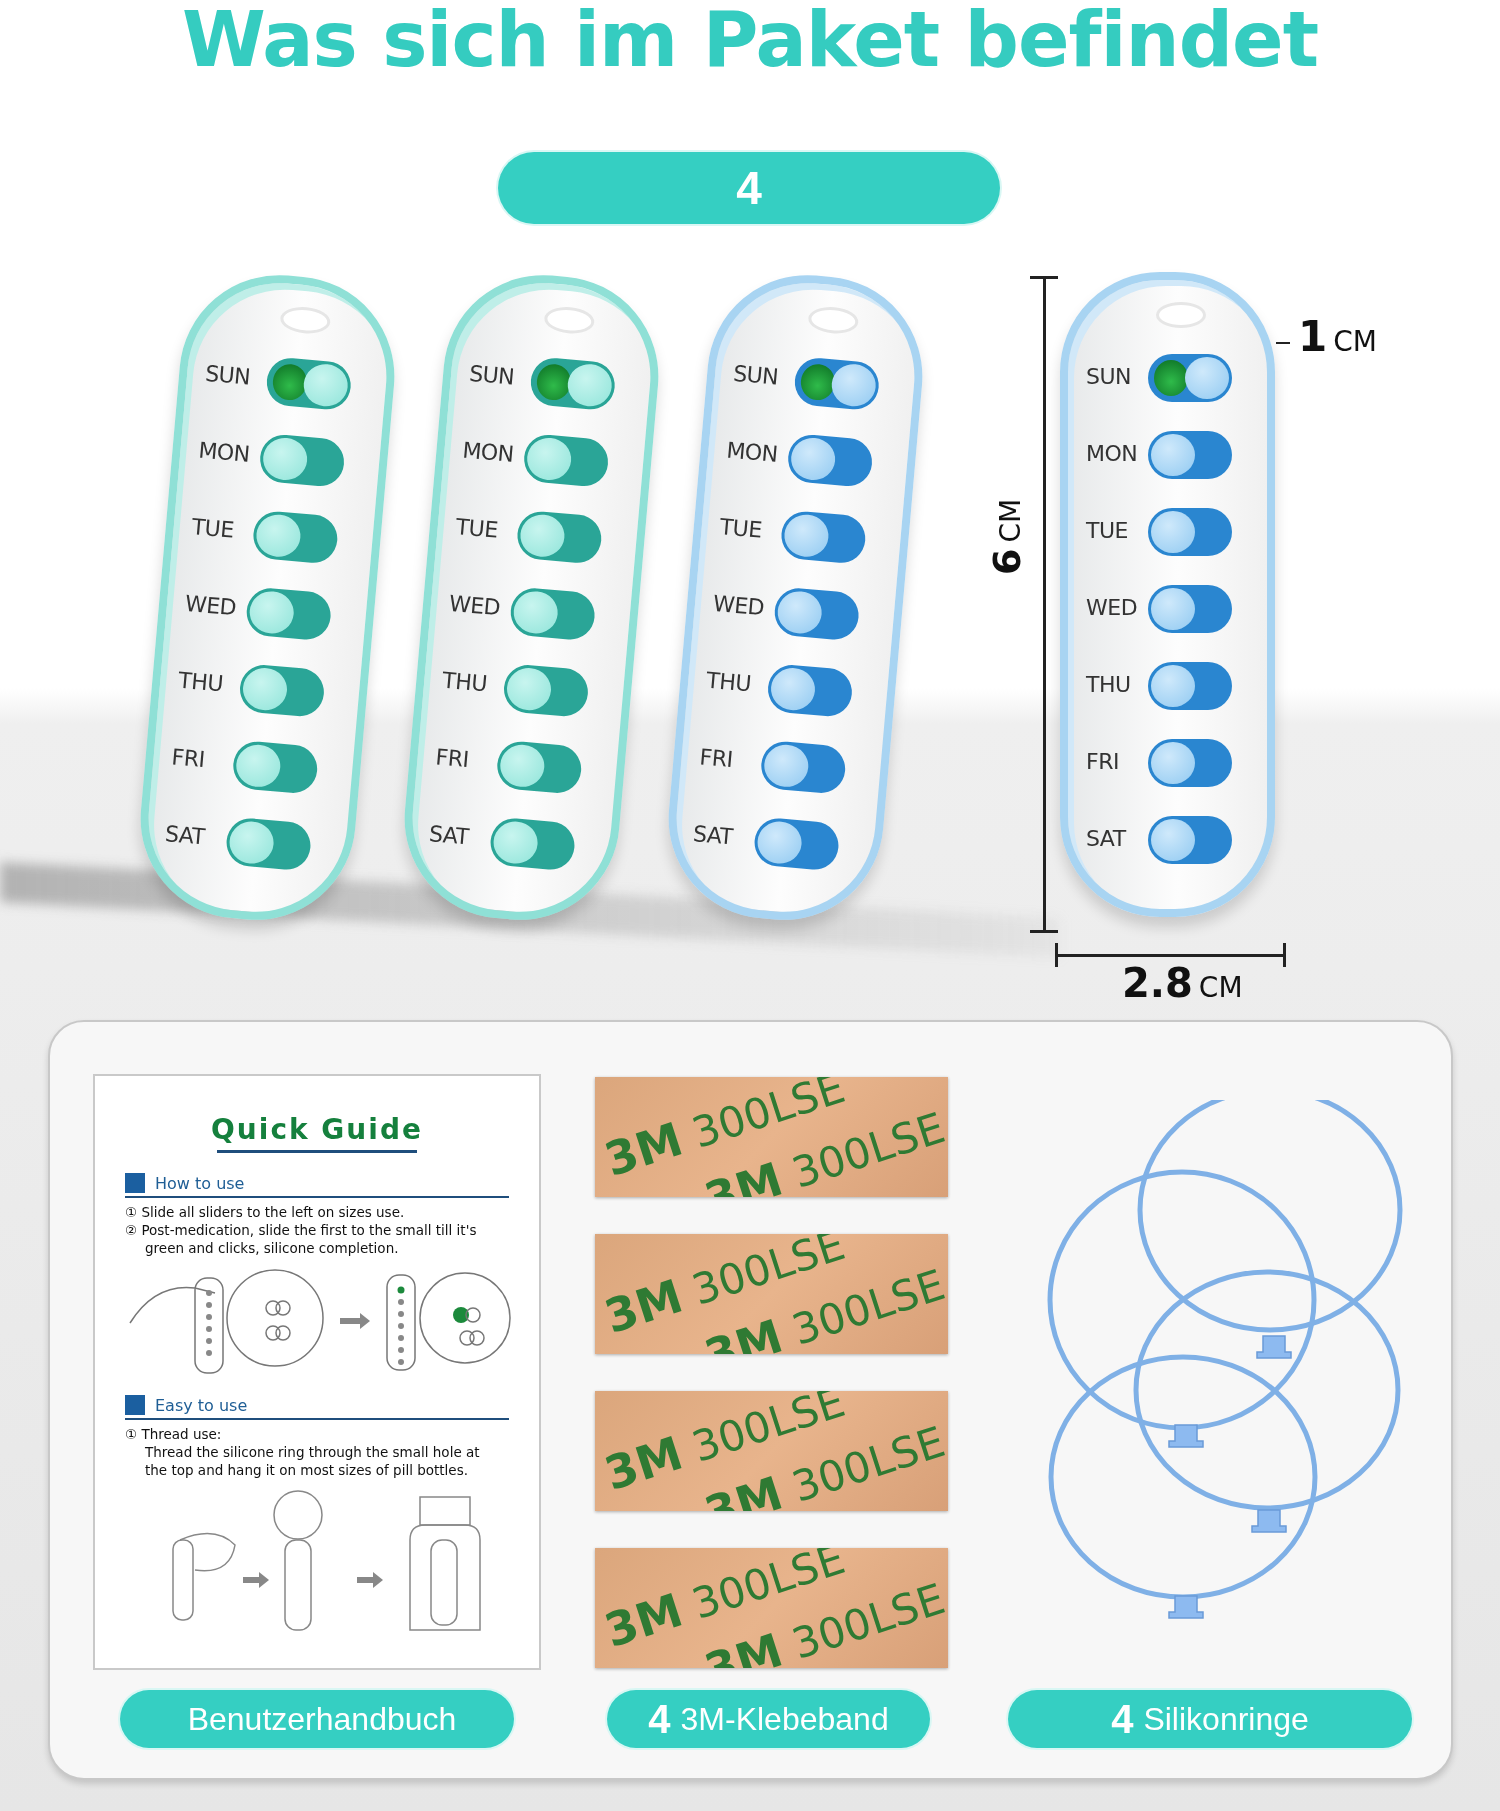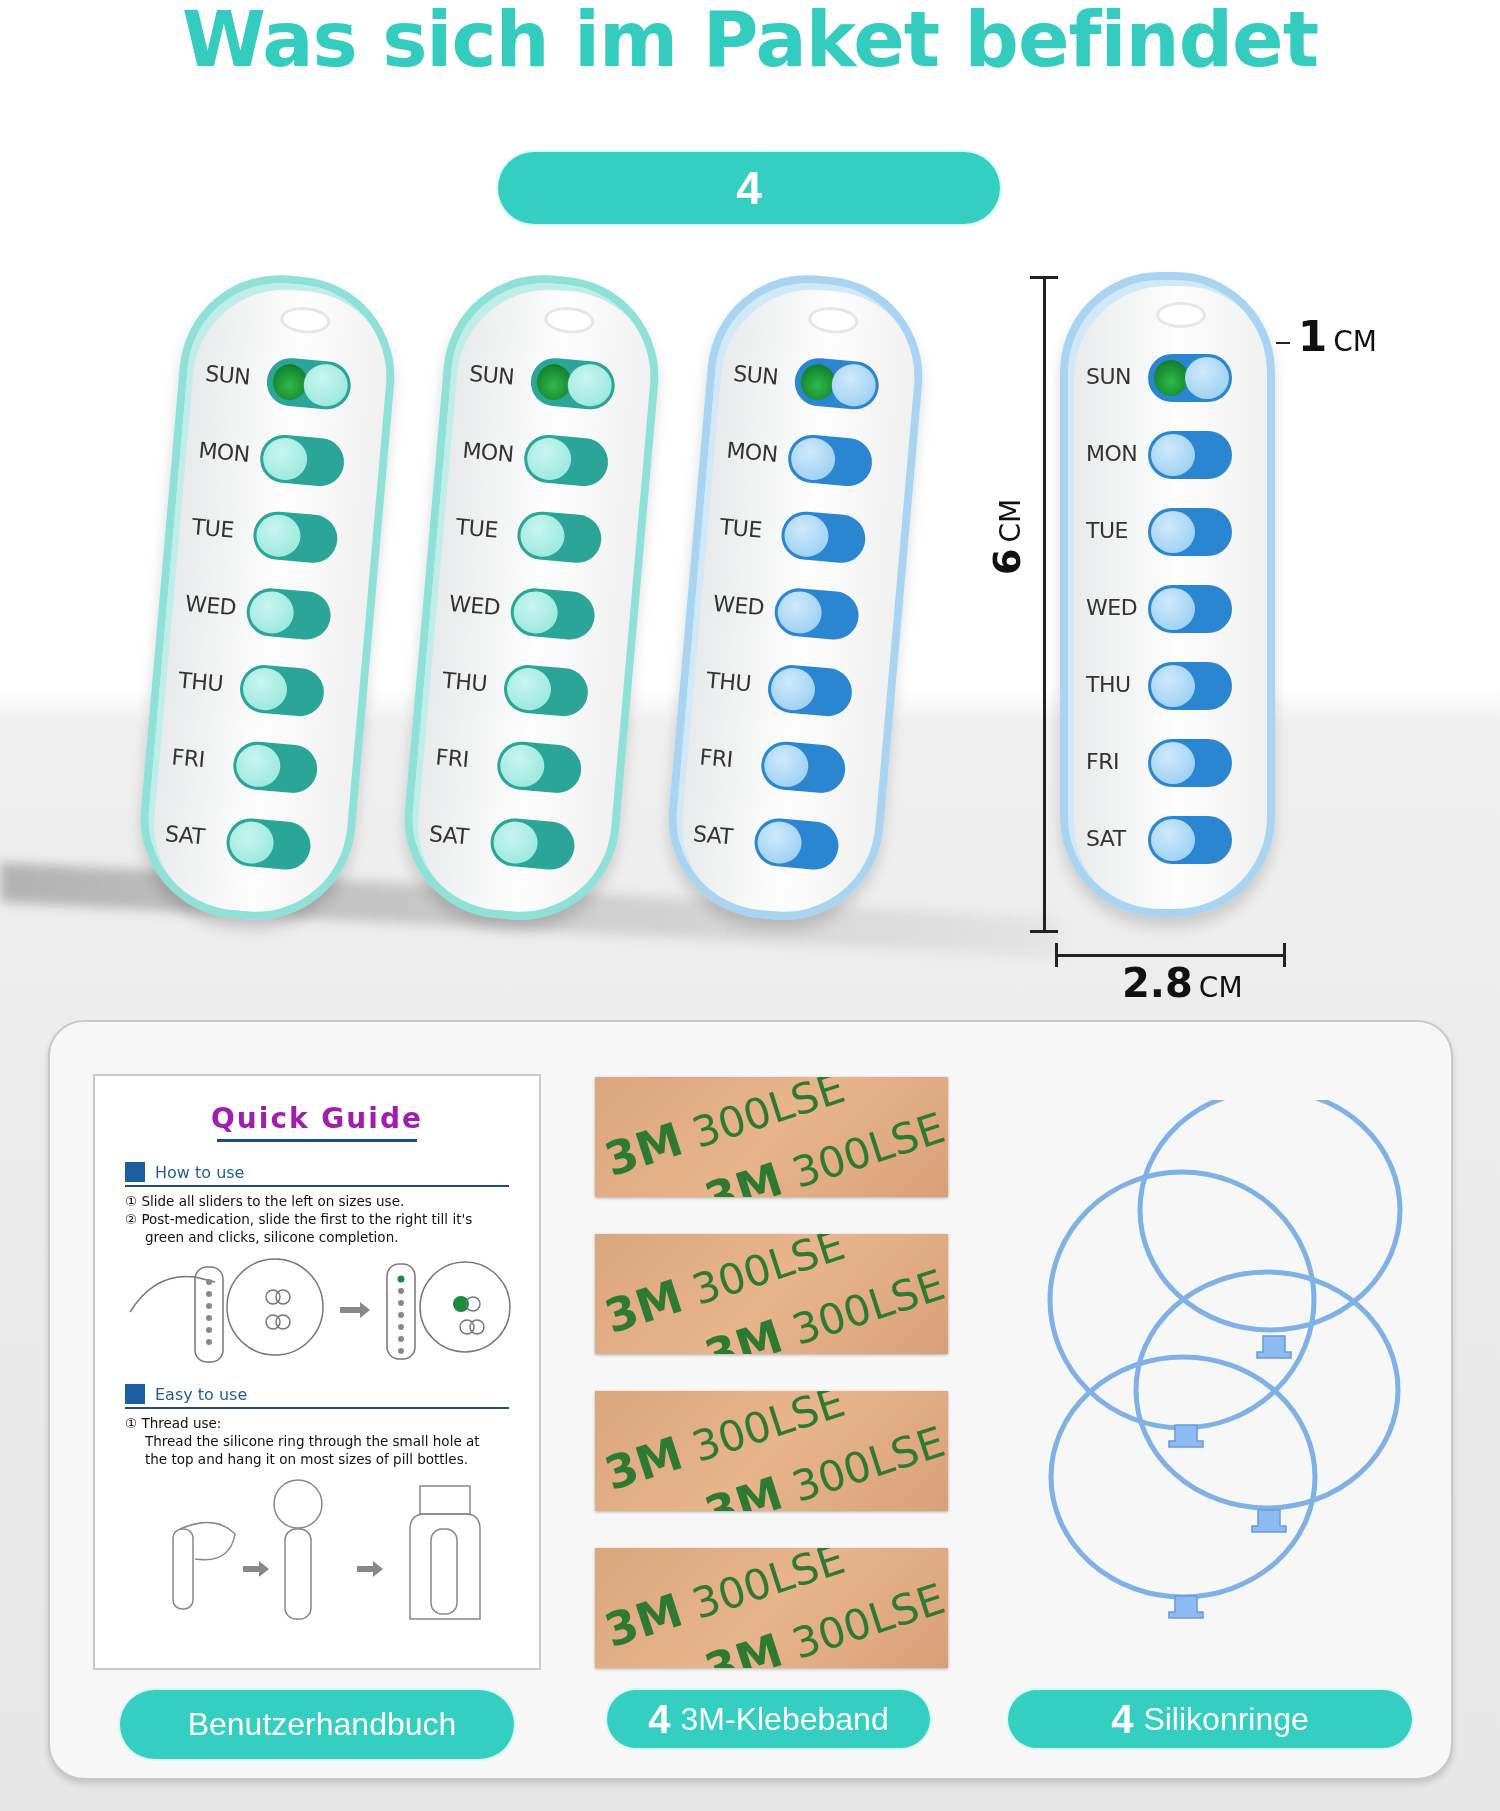--- a/index.html
+++ b/index.html
@@ -67,21 +67,21 @@
     position: absolute; left: 48px; top: 1020px; width: 1405px; height: 760px;
     background: #f7f7f7; border-radius: 36px; border: 2px solid #c8c8c8;
     box-shadow: 0 4px 6px rgba(0,0,0,0.15);
   }
   .guide {
     position: absolute; left: 93px; top: 1074px; width: 448px; height: 596px;
     background: #fff; border: 2px solid #c9c9c9; padding: 26px 30px;
     font-family: "DejaVu Sans", sans-serif;
   }
   .guide-title {
-    text-align: center; font-size: 28px; font-weight: bold; color: #a21caf; letter-spacing: 2px;
+    text-align: center; font-size: 28px; font-weight: bold; color: #15803d; letter-spacing: 2px; margin-top: 11px;
   }
   .guide-title-underline { width: 200px; height: 3px; background: #1f4e7c; margin: 4px auto 20px; }
   .section-head {
     display: flex; align-items: flex-end; gap: 10px; font-size: 16px; color: #1f5e95;
     border-bottom: 2px solid #1f4e7c; padding-bottom: 3px; margin-bottom: 5px;
   }
   .section-head .sq { width: 20px; height: 20px; background: #1b5fa0; }
   .guide-line { font-size: 13.5px; color: #111; line-height: 18px; }
   .guide-line.indent { padding-left: 20px; }
   .illus { height: 120px; position: relative; margin: 6px 0 12px; }
@@ -318,21 +318,21 @@
 <div class="panel"></div>
 
 <div class="guide">
   <div class="guide-title">Quick Guide</div>
   <div class="guide-title-underline"></div>
   <div class="section-head">
     <span class="sq"></span>
     <span>How to use</span>
   </div>
   <div class="guide-line">① Slide all sliders to the left on sizes use.</div>
-  <div class="guide-line">② Post-medication, slide the first to the right till it's</div>
+  <div class="guide-line">② Post-medication, slide the first to the small till it's</div>
   <div class="guide-line indent">green and clicks, silicone completion.</div>
   <div class="illus">
     <svg width="388" height="120" viewBox="0 0 388 120">
       <g fill="none" stroke="#777" stroke-width="1.5">
         <path d="M5 60 Q30 20 70 25 L90 30"></path>
         <rect x="70" y="15" width="28" height="95" rx="12"></rect>
         <circle cx="150" cy="55" r="48"></circle>
         <rect x="262" y="12" width="28" height="95" rx="12"></rect>
         <circle cx="340" cy="55" r="45"></circle>
         <circle cx="148" cy="45" r="7"></circle>
@@ -415,21 +415,21 @@
     <ellipse cx="153" cy="377" rx="132" ry="120"></ellipse>
   </g>
   <g fill="#8dbaf0" stroke="#6a9ad8" stroke-width="1.5">
     <path d="M233 236 h22 v16 h6 v6 h-34 v-6 h6z"></path>
     <path d="M145 325 h22 v16 h6 v6 h-34 v-6 h6z"></path>
     <path d="M228 410 h22 v16 h6 v6 h-34 v-6 h6z"></path>
     <path d="M145 496 h22 v16 h6 v6 h-34 v-6 h6z"></path>
   </g>
 </svg>
 
-<div class="pill-label" style="left:120px; top:1690px; width:394px; height:69px; font-size:32px;">
+<div class="pill-label" style="left:120px; top:1690px; width:394px; height:58px; font-size:32px;">
   <span class="num"></span>
   <span>Benutzerhandbuch</span>
 </div>
 <div class="pill-label" style="left:607px; top:1690px; width:323px; height:58px; font-size:32px;">
   <span class="num" style="font-size:40px">4</span>
   <span>3M-Klebeband</span>
 </div>
 <div class="pill-label" style="left:1008px; top:1690px; width:404px; height:58px; font-size:32px;">
   <span class="num" style="font-size:40px">4</span>
   <span>Silikonringe</span>

